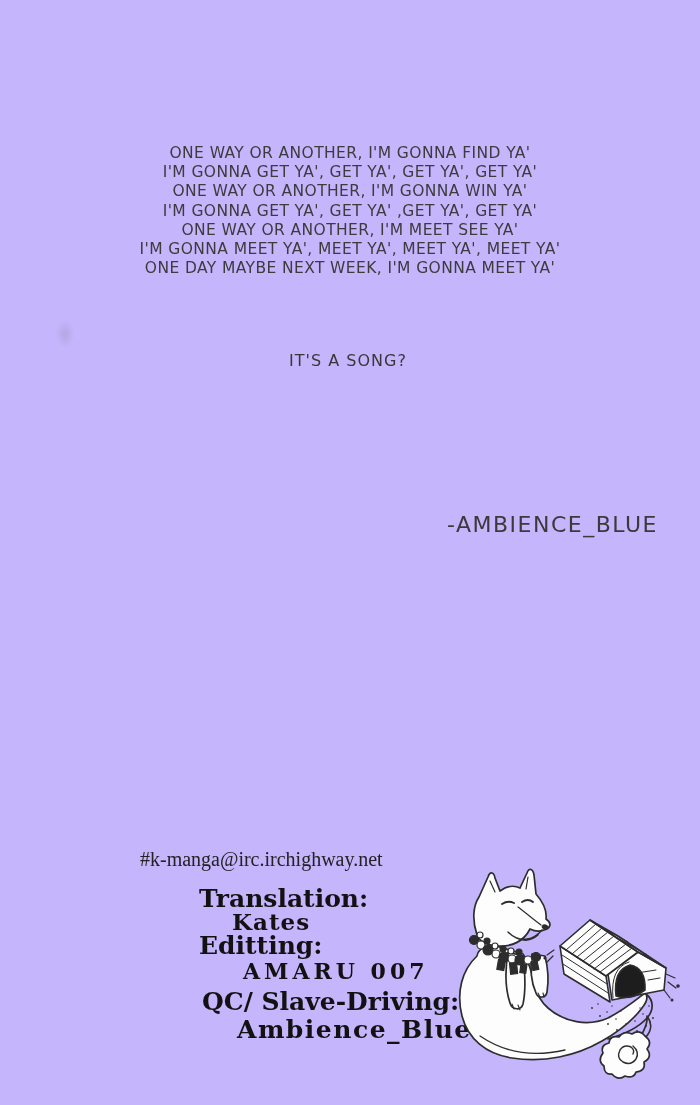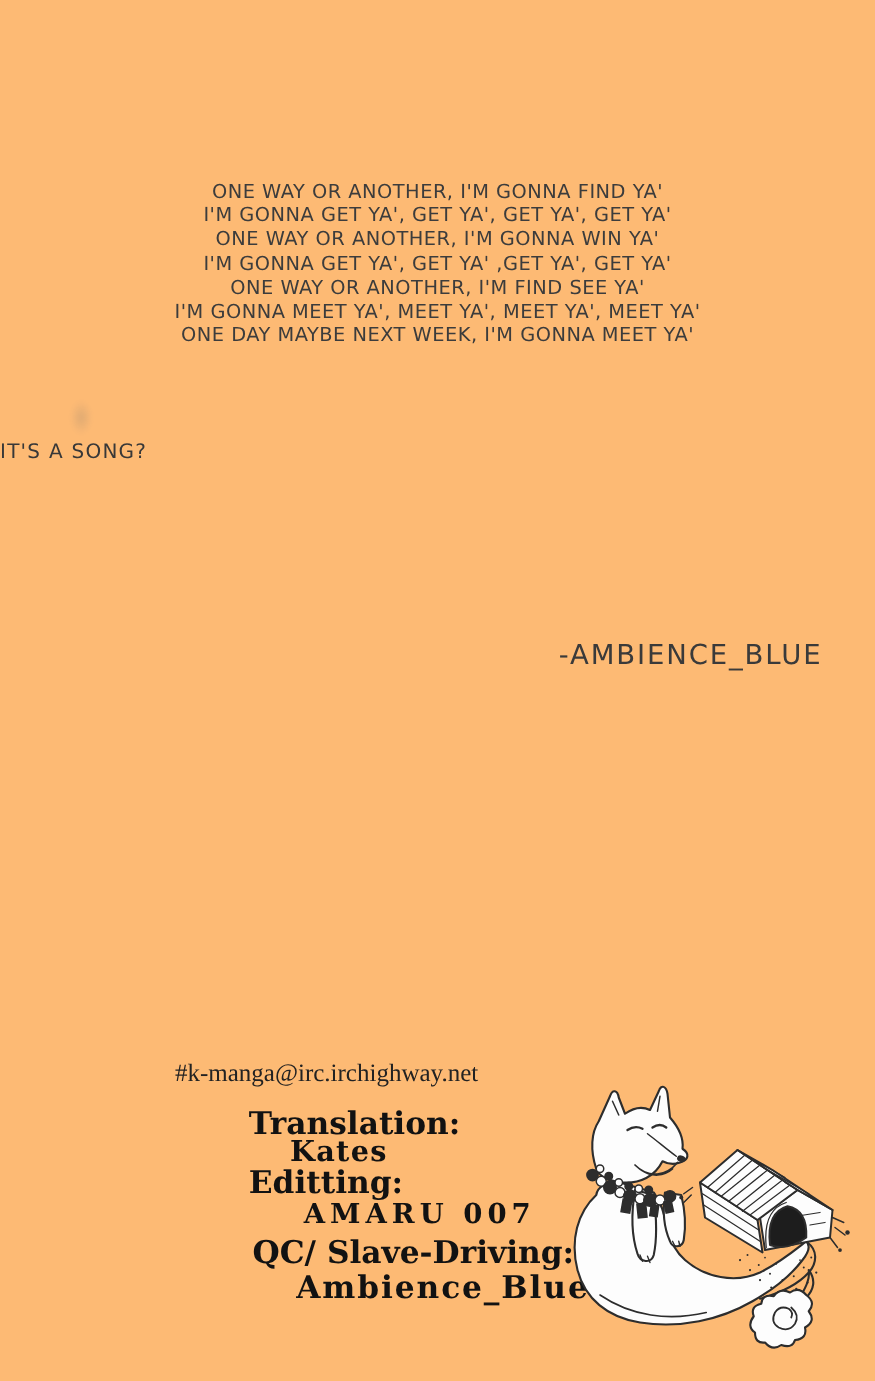--- a/index.html
+++ b/index.html
@@ -1,27 +1,27 @@
 <!DOCTYPE html>
 <html><head>
 <meta charset="utf-8">
 <style>
   html,body{margin:0;padding:0;background:#fff;}
   .page{
     position:relative;width:700px;height:1105px;overflow:hidden;
-    background:#fdba74;font-family:"DejaVu Sans",sans-serif;color:#3a3a3a;
+    background:#c4b5fd;font-family:"DejaVu Sans",sans-serif;color:#3a3a3a;
   }
   
   .lyrics{
     position:absolute;top:144px;left:0;width:700px;text-align:center;
     font-size:15.5px;line-height:19.2px;letter-spacing:.4px;color:#3c3c3c;
     font-family:"DejaVu Sans",sans-serif;
   }
   .song-question{
-    position:absolute;top:351px;left:0;width:696px;text-align:left;
+    position:absolute;top:351px;left:0;width:696px;text-align:center;
     font-size:16px;letter-spacing:1px;color:#383838;
   }
   .signature{
     position:absolute;top:512px;left:436px;
     font-size:22px;letter-spacing:1.5px;color:#3a3a3a;margin-left:11px;
   }
   
   .smudge{
     position:absolute;left:56px;top:320px;width:18px;height:28px;
     background:radial-gradient(ellipse at center, rgba(110,110,110,.45), rgba(255,255,255,0) 70%);
@@ -52,21 +52,21 @@
 </head>
 <body>
 
 <div class="page">
 
   <div class="lyrics">
     <div>ONE WAY OR ANOTHER, I'M GONNA FIND YA'</div>
     <div>I'M GONNA GET YA', GET YA', GET YA', GET YA'</div>
     <div>ONE WAY OR ANOTHER, I'M GONNA WIN YA'</div>
     <div>I'M GONNA GET YA', GET YA' ,GET YA', GET YA'</div>
-    <div>ONE WAY OR ANOTHER, I'M FIND SEE YA'</div>
+    <div>ONE WAY OR ANOTHER, I'M MEET SEE YA'</div>
     <div>I'M GONNA MEET YA', MEET YA', MEET YA', MEET YA'</div>
     <div>ONE DAY MAYBE NEXT WEEK, I'M GONNA MEET YA'</div>
   </div>
 
   <div class="song-question">IT'S A SONG?</div>
 
   <div class="smudge"></div>
 
   <div class="signature">-AMBIENCE_BLUE</div>
 

